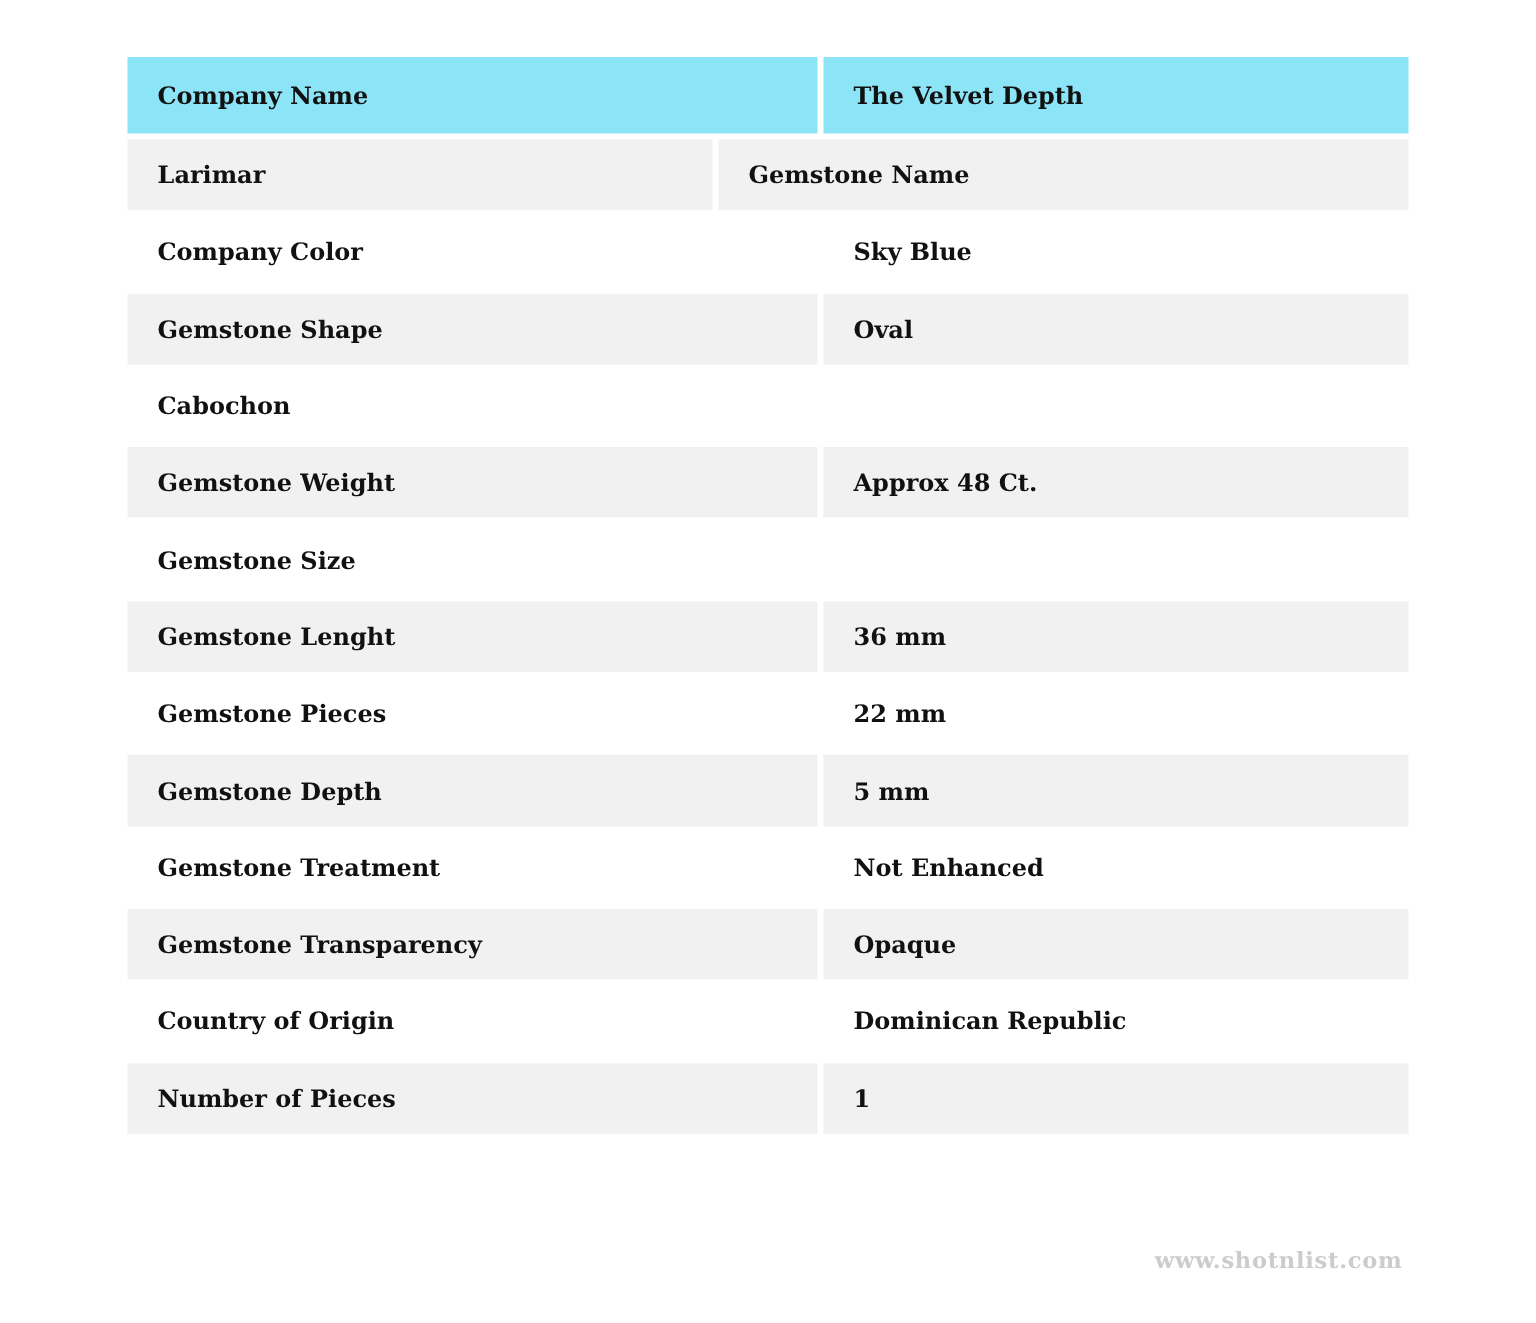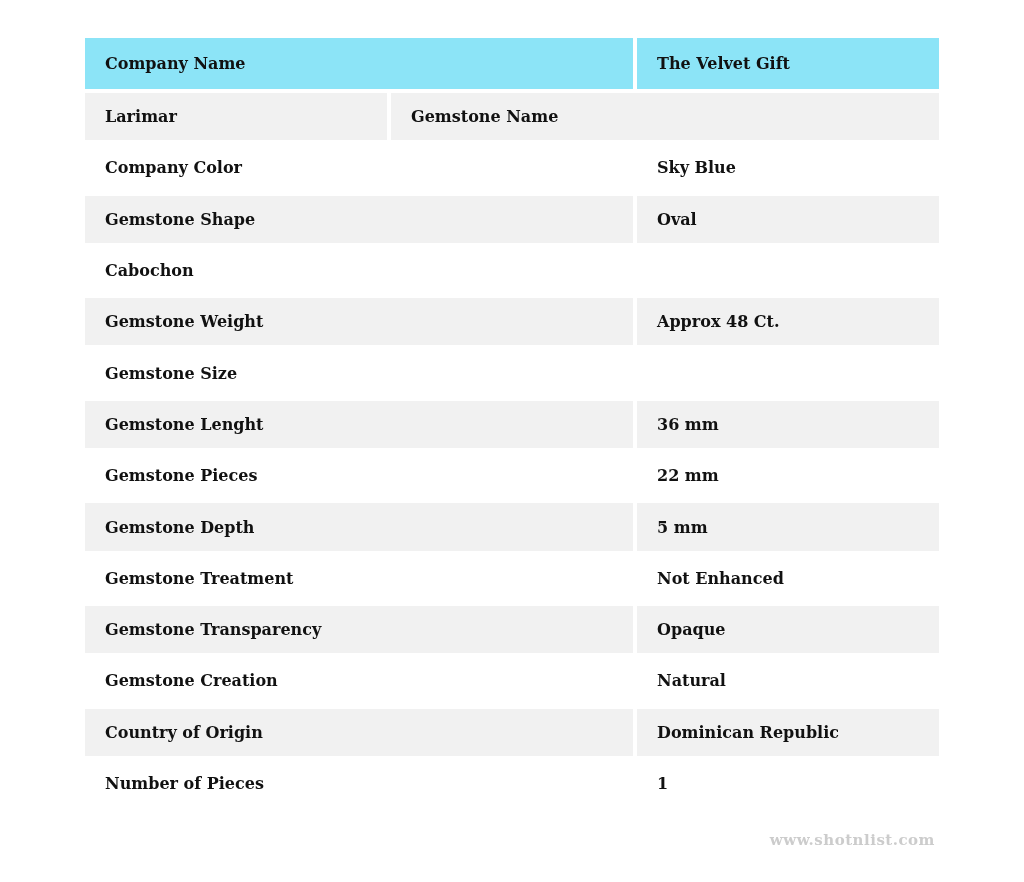--- a/index.html
+++ b/index.html
@@ -31,21 +31,21 @@
     box-sizing: border-box;
     height: 47.3px;
     display: flex;
     align-items: center;
     padding-left: 20px;
     font-weight: bold;
     font-size: 16px;
     color: #111111;
     background: #ffffff;
   }
-  .cell.label { width: 548px; flex: none; }
+  .cell.label { width: 460px; flex: none; }
   .cell.value { flex: 1; }
   .row.header .cell {
     background: #8ce4f7;
     height: 51px;
   }
   
   .row:nth-child(even) .cell { background: #f1f1f1; }
   .row.header .cell { background: #8ce4f7 !important; }
   .site-watermark {
     position: absolute;
@@ -57,21 +57,21 @@
     color: #cccccc;
   }
 </style>
 </head>
 <body>
 
 <div class="spec-table">
 
   <div class="row header">
     <div class="cell label">Company Name</div>
-    <div class="cell value">The Velvet Gift</div>
+    <div class="cell value">The Velvet Depth</div>
   </div>
 
   <div class="row">
     <div class="cell value">Larimar</div>
     <div class="cell label">Gemstone Name</div>
   </div>
   <div class="row">
     <div class="cell label">Company Color</div>
     <div class="cell value">Sky Blue</div>
   </div>
@@ -103,24 +103,20 @@
   </div>
   <div class="row">
     <div class="cell label">Gemstone Treatment</div>
     <div class="cell value">Not Enhanced</div>
   </div>
   <div class="row">
     <div class="cell label">Gemstone Transparency</div>
     <div class="cell value">Opaque</div>
   </div>
   <div class="row">
-    <div class="cell label">Gemstone Creation</div>
-    <div class="cell value">Natural</div>
-  </div>
-  <div class="row">
     <div class="cell label">Country of Origin</div>
     <div class="cell value">Dominican Republic</div>
   </div>
   <div class="row">
     <div class="cell label">Number of Pieces</div>
     <div class="cell value">1</div>
   </div>
 
 </div>
 

